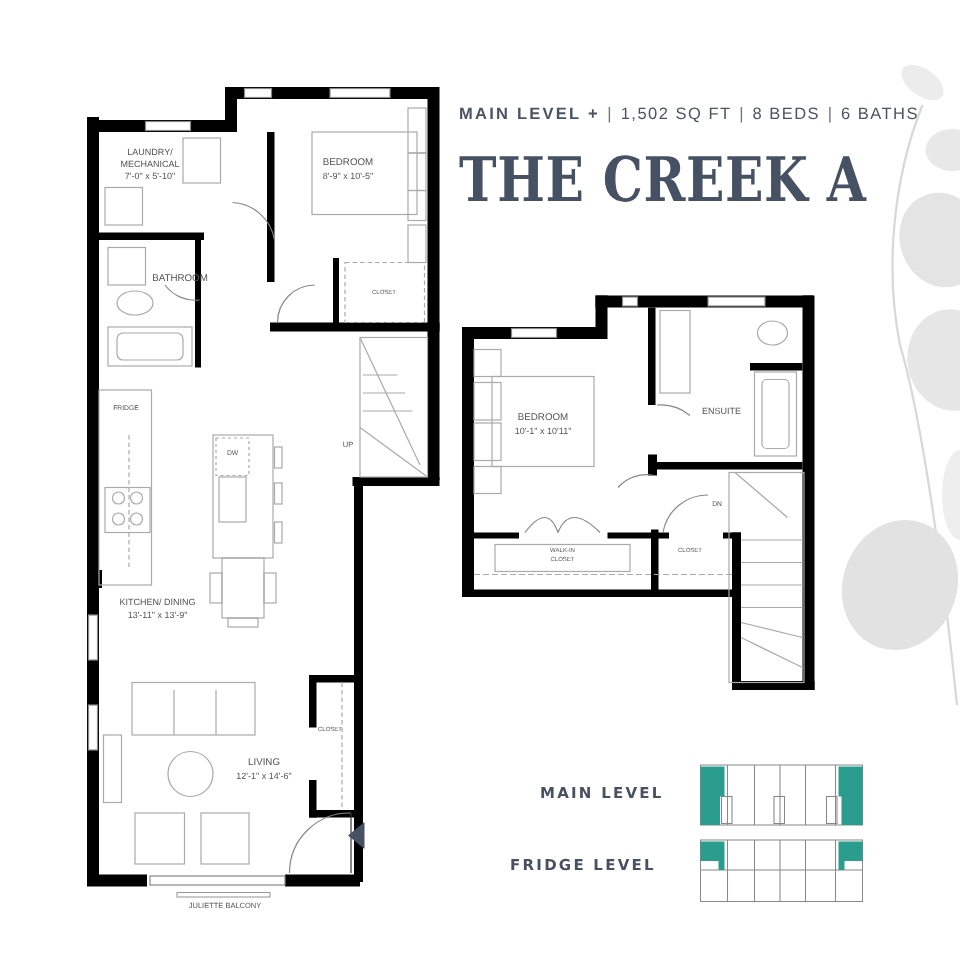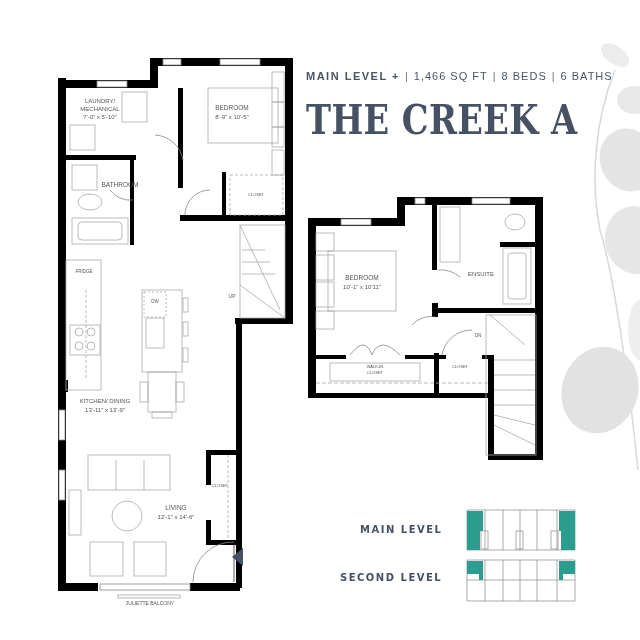--- a/index.html
+++ b/index.html
@@ -19,21 +19,21 @@
   <path d="M98 440 C90 360 75 250 60 200 C50 150 55 90 75 40" stroke="#d8d8d8" stroke-width="1.5" fill="none"></path>
   <ellipse cx="75" cy="25" rx="16" ry="9" transform="rotate(35 75 25)" fill="#ececec"></ellipse>
   <ellipse cx="95" cy="70" rx="18" ry="14" fill="#e8e8e8"></ellipse>
   <ellipse cx="88" cy="130" rx="28" ry="32" transform="rotate(-20 88 130)" fill="#e4e4e4"></ellipse>
   <ellipse cx="95" cy="210" rx="30" ry="34" transform="rotate(-10 95 210)" fill="#e6e6e6"></ellipse>
   <ellipse cx="60" cy="360" rx="38" ry="44" transform="rotate(20 60 360)" fill="#e2e2e2"></ellipse>
   <ellipse cx="100" cy="300" rx="12" ry="30" fill="#eeeeee"></ellipse>
 </svg>
 
 <div id="subtitle" class="abs">
-  <b>MAIN LEVEL +</b><span class="sep">|</span><span>1,466 SQ FT</span><span class="sep">|</span><span>8 BEDS</span><span class="sep">|</span><span>6 BATHS</span>
+  <b>MAIN LEVEL +</b><span class="sep">|</span><span>1,502 SQ FT</span><span class="sep">|</span><span>8 BEDS</span><span class="sep">|</span><span>6 BATHS</span>
 </div>
 <div id="title" class="abs">THE CREEK A</div>
 
 <svg class="abs" style="left:0;top:0" width="300" height="620" viewBox="0 0 300 620">
   <g fill="#000">
 
     <rect x="58" y="80" width="8" height="510"></rect>
 
     <rect x="58" y="80" width="100" height="8"></rect>
     <rect x="150" y="58" width="8" height="30"></rect>
@@ -221,21 +221,21 @@
   <text x="62" y="95" font-size="6.5" text-anchor="middle">BEDROOM</text>
   <text x="62" y="104" font-size="6" text-anchor="middle">10'-1" x 10'11"</text>
   <text x="181" y="91" font-size="6" text-anchor="middle">ENSUITE</text>
   <text x="75" y="183" font-size="4" text-anchor="middle">WALK-IN</text>
   <text x="75" y="189" font-size="4" text-anchor="middle">CLOSET</text>
   <text x="160" y="183" font-size="4" text-anchor="middle">CLOSET</text>
   <text x="178" y="152" font-size="4.5" text-anchor="middle">DN</text>
 </svg>
 
 <div class="abs lvl-label" style="left:360px;top:524px;width:92px;">MAIN LEVEL</div>
-<div class="abs lvl-label" style="left:340px;top:572px;width:112px;">SECOND LEVEL</div>
+<div class="abs lvl-label" style="left:340px;top:572px;width:112px;">FRIDGE LEVEL</div>
 
 <svg class="abs" style="left:465px;top:508px" width="120" height="96" viewBox="0 0 120 96">
   <g fill="none" stroke="#888" stroke-width="0.7">
 
     <path d="M2 2 H110 V42 H2 Z"></path>
     <line x1="20" y1="2" x2="20" y2="42"></line>
       <line x1="38" y1="2" x2="38" y2="42"></line>
     <line x1="55" y1="2" x2="55" y2="42"></line>
       <line x1="72" y1="2" x2="72" y2="42"></line>
     <line x1="92" y1="2" x2="92" y2="42"></line>

